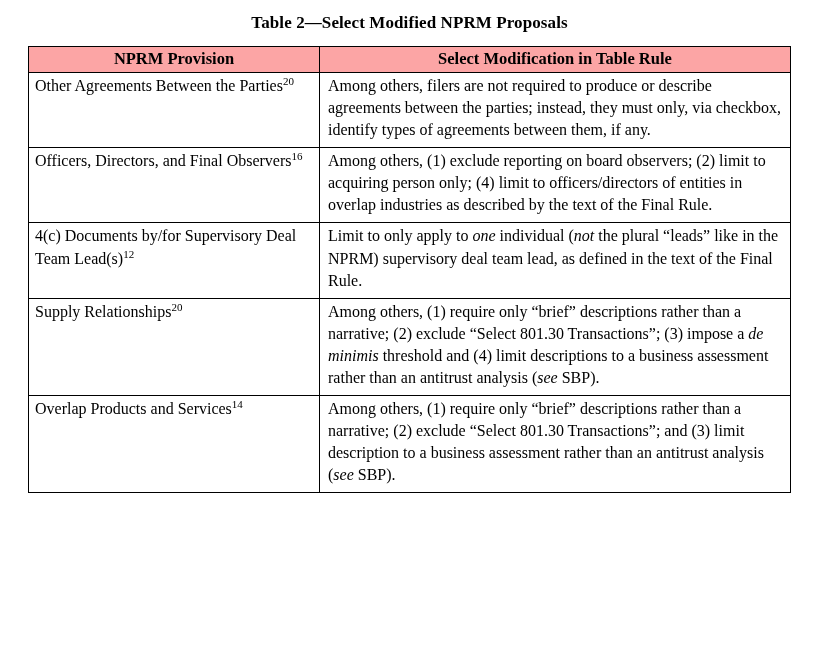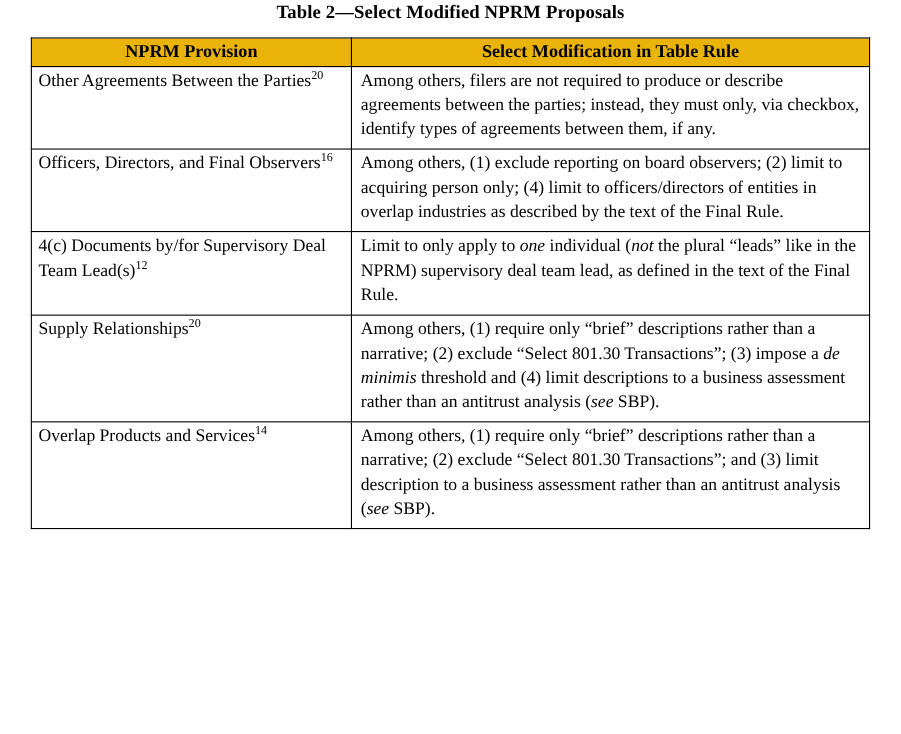--- a/index.html
+++ b/index.html
@@ -11,21 +11,21 @@
     width: 819px;
     height: 667px;
     font-family: "Liberation Serif", "DejaVu Serif", serif;
     color: #000000;
     box-sizing: border-box;
   }
   .page {
     width: 819px;
     height: 667px;
     box-sizing: border-box;
-    padding-top: 1px;
+    padding-top: 13px;
   }
   .title {
     font-size: 17px;
     font-weight: bold;
     text-align: center;
     margin: 0 0 13px 0;
     letter-spacing: 0.1px;
   }
   table.nprm-table {
     border-collapse: collapse;
@@ -33,21 +33,21 @@
     width: 762px;
     table-layout: fixed;
   }
   table.nprm-table th,
   table.nprm-table td {
     border: 1.5px solid #000000;
     vertical-align: top;
     font-size: 16px;
   }
   table.nprm-table th {
-    background: #eab308;
+    background: #fca5a5;
     font-weight: bold;
     text-align: center;
     padding: 2px 4px 3px 4px;
     font-size: 16.5px;
   }
   col.provision-col { width: 291px; }
   col.modification-col { width: 471px; }
   td.provision-cell {
     padding: 2px 8px 6px 6px;
     line-height: 1.38;

